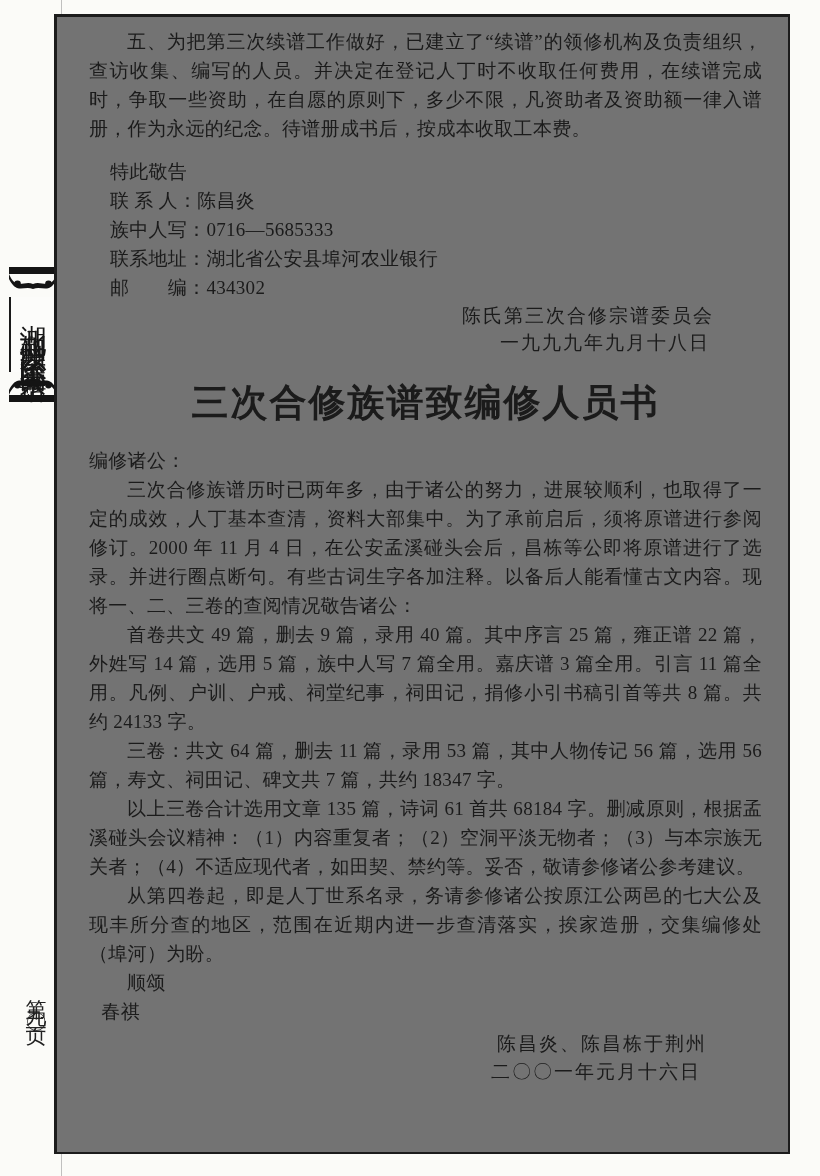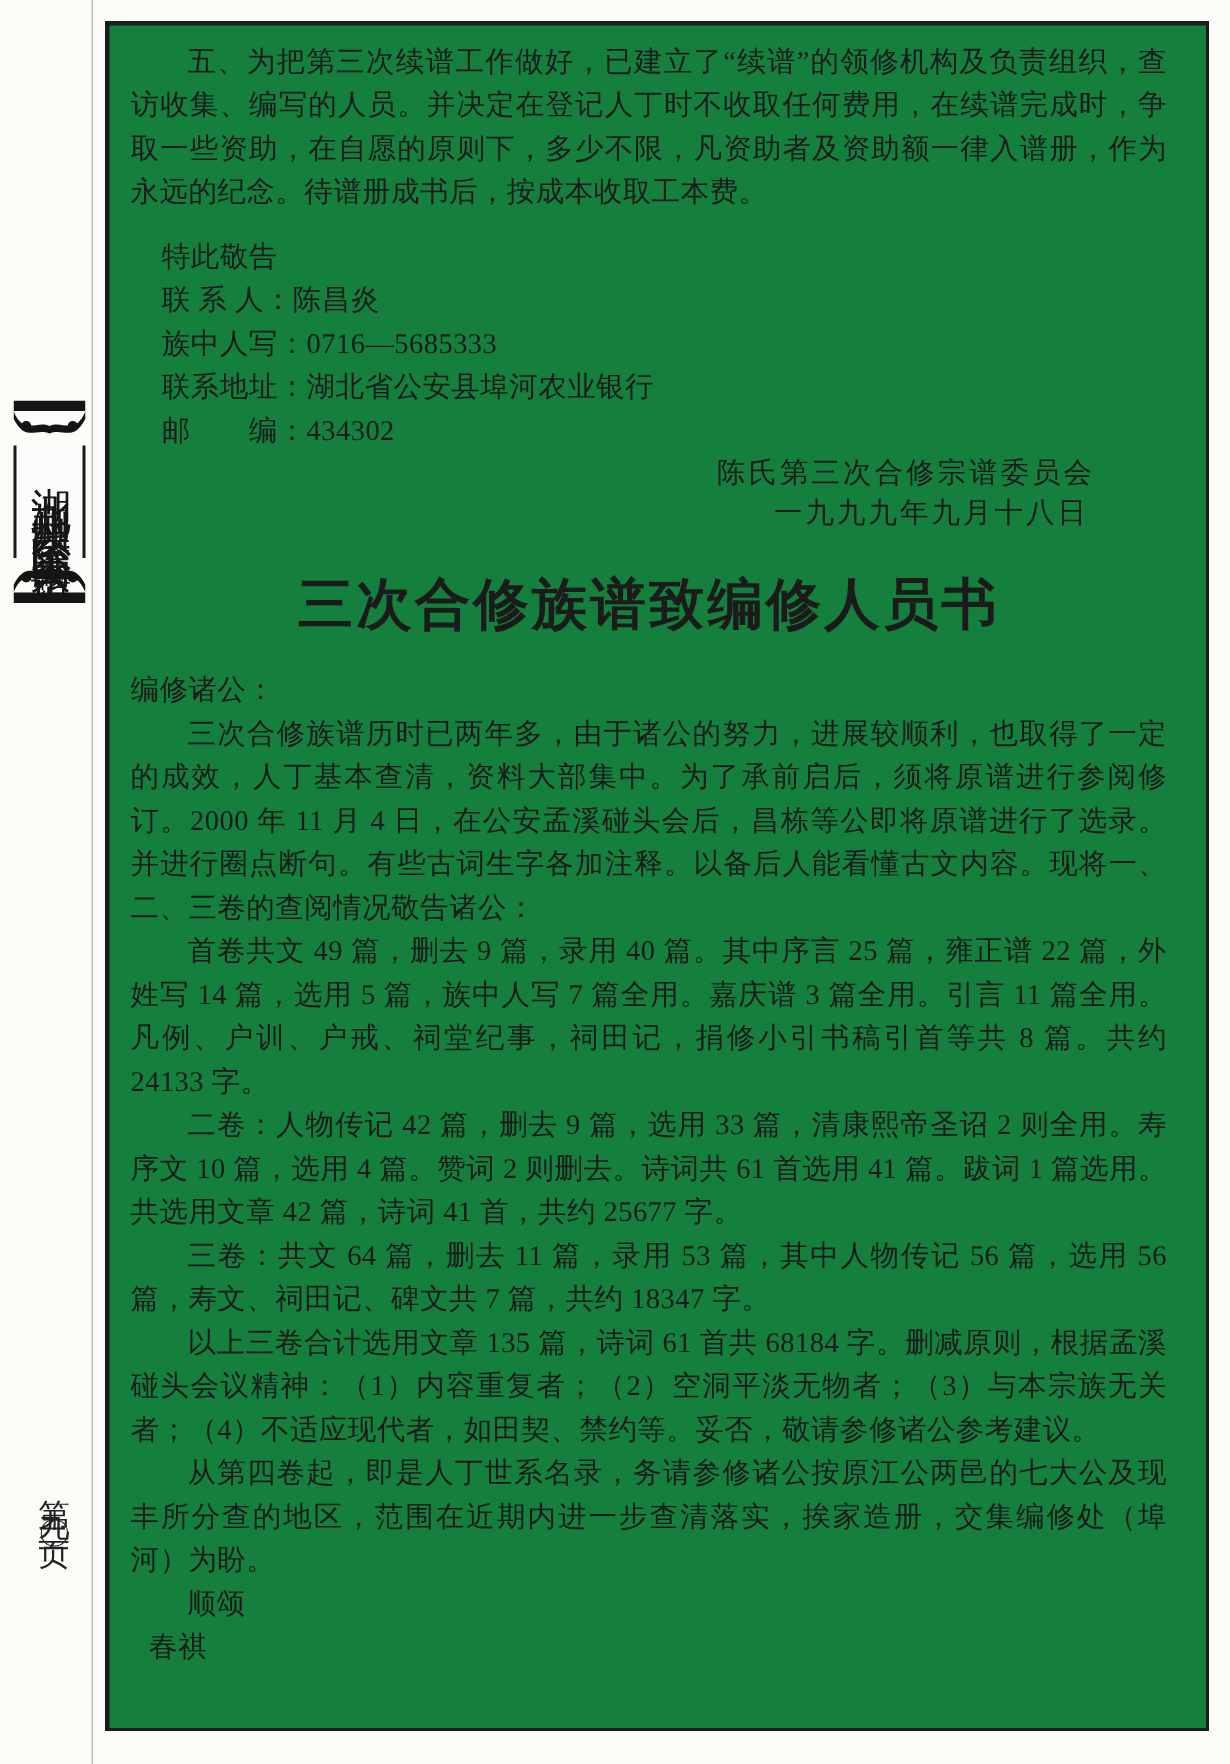--- a/index.html
+++ b/index.html
@@ -14,27 +14,27 @@
   .page{position:absolute;inset:0;}
 
   
   .scan-line{
     position:absolute;left:61px;top:0;bottom:0;width:1px;
     background:#8f8f8f;opacity:.55;
   }
 
   
   .main-box{
-    position:absolute;left:70px;top:14px;
+    position:absolute;left:54px;top:14px;
     width:736px;height:1140px;
     border-style:solid;border-color:#1c1c1c;
     border-width:3px 2px 2px 3px;
     box-sizing:border-box;
-    padding:10px 26px 0 14px;
-    background:#15803d;
+    padding:10px 26px 0 32px;
+    background:#737373;
   }
   .body-text{
     font-size:19px;line-height:29px;
     text-align:justify;
     letter-spacing:.3px;
   }
   .para{ text-indent:2em; margin:0; }
   .notice-line{ margin:14px 0 0 1.1em; }
   .contact-line{ margin-left:1.1em; line-height:29px; white-space:pre; }
   .right-block{ text-align:right; padding-right:48px; line-height:27px; }
@@ -135,23 +135,26 @@
       <div>陈氏第三次合修宗谱委员会</div>
       <div class="date-line">一九九九年九月十八日</div>
     </div>
 
     <h1 class="letter-title">三次合修族谱致编修人员书</h1>
 
     <div class="salutation">编修诸公：</div>
 
     <p class="para">三次合修族谱历时已两年多，由于诸公的努力，进展较顺利，也取得了一定的成效，人丁基本查清，资料大部集中。为了承前启后，须将原谱进行参阅修订。2000 年 11 月 4 日，在公安孟溪碰头会后，昌栋等公即将原谱进行了选录。并进行圈点断句。有些古词生字各加注释。以备后人能看懂古文内容。现将一、二、三卷的查阅情况敬告诸公：</p>
     <p class="para">首卷共文 49 篇，删去 9 篇，录用 40 篇。其中序言 25 篇，雍正谱 22 篇，外姓写 14 篇，选用 5 篇，族中人写 7 篇全用。嘉庆谱 3 篇全用。引言 11 篇全用。凡例、户训、户戒、祠堂纪事，祠田记，捐修小引书稿引首等共 8 篇。共约 24133 字。</p>
-    <p class="para">二卷：人物传记 42 篇，删去 9 篇，选用 33 篇，清康熙帝圣诏 2 则全用。寿序文 10 篇，选用 4 篇。赞词 2 则删去。诗词共 61 首选用 41 篇。跋词 1 篇选用。共选用文章 42 篇，诗词 41 首，共约 25677 字。</p>
     <p class="para">三卷：共文 64 篇，删去 11 篇，录用 53 篇，其中人物传记 56 篇，选用 56 篇，寿文、祠田记、碑文共 7 篇，共约 18347 字。</p>
     <p class="para">以上三卷合计选用文章 135 篇，诗词 61 首共 68184 字。删减原则，根据孟溪碰头会议精神：（1）内容重复者；（2）空洞平淡无物者；（3）与本宗族无关者；（4）不适应现代者，如田契、禁约等。妥否，敬请参修诸公参考建议。</p>
     <p class="para">从第四卷起，即是人丁世系名录，务请参修诸公按原江公两邑的七大公及现丰所分查的地区，范围在近期内进一步查清落实，挨家造册，交集编修处（埠河）为盼。</p>
 
     <div class="closing-lead">顺颂</div>
     <div class="closing-word">春祺</div>
 
+    <div class="sign-block kai">
+      <div>陈昌炎、陈昌栋于荆州</div>
+      <div class="date-line">二〇〇一年元月十六日</div>
+    </div>
 
   </div>
 </div>
 
 </body></html>

